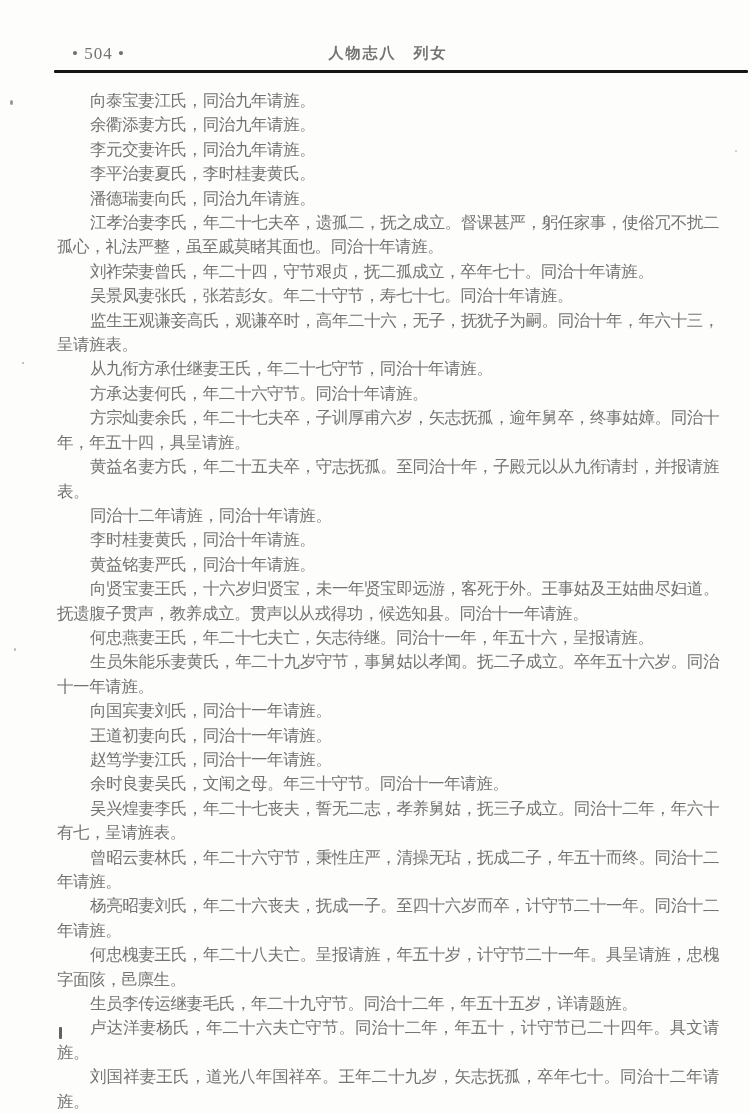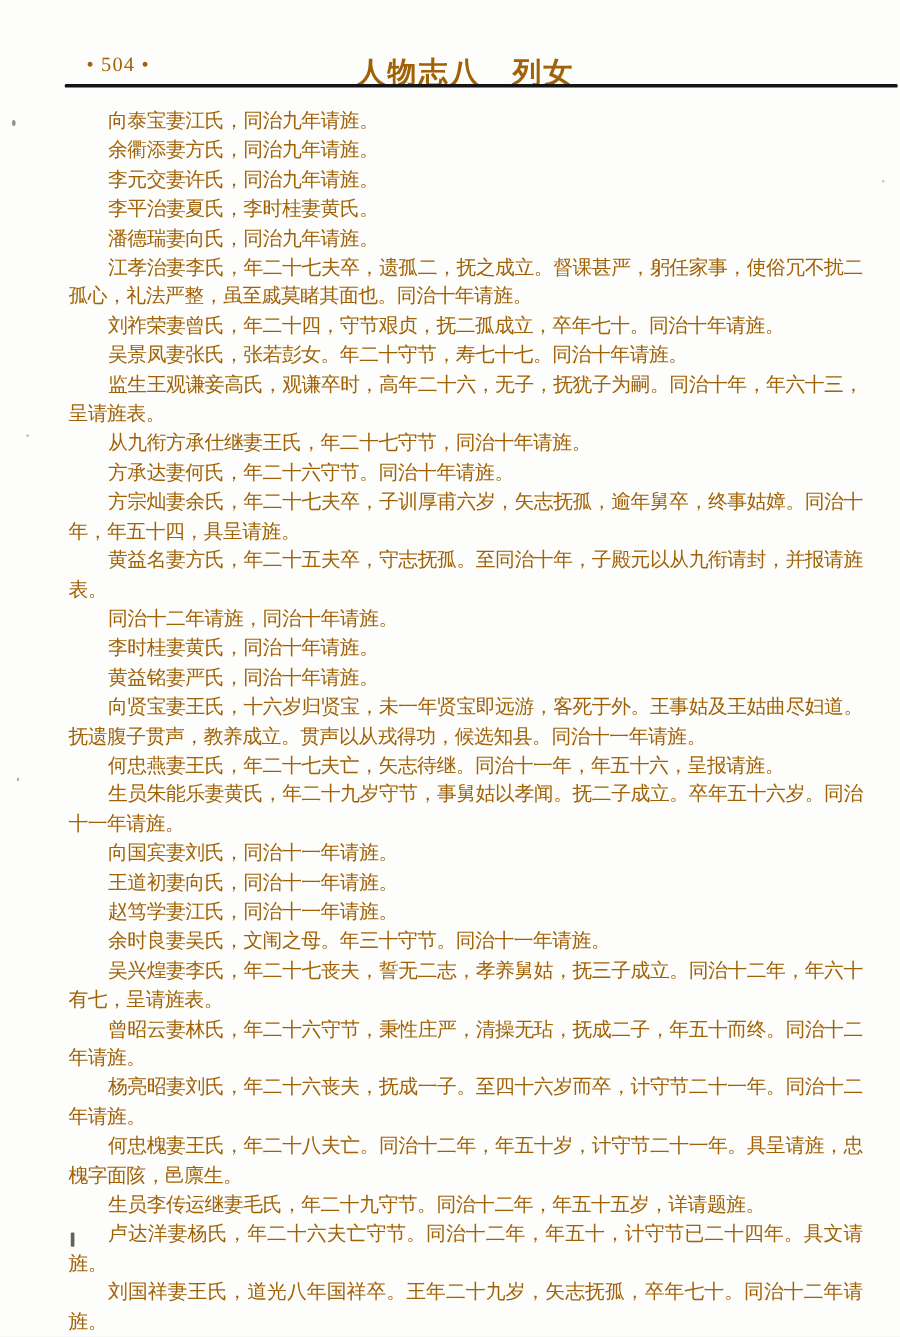--- a/index.html
+++ b/index.html
@@ -7,21 +7,21 @@
     padding: 0;
     background: #e9e9e9;
   }
   .page {
     position: relative;
     width: 750px;
     height: 1114px;
     background: #fdfdfb;
     overflow: hidden;
     font-family: "Liberation Serif", "DejaVu Serif", serif;
-    color: #a16207;
+    color: #737373;
   }
   
   .header {
     position: absolute;
     top: 44px;
     left: 57px;
     width: 662px;
     height: 24px;
   }
   .page-num {
@@ -31,21 +31,21 @@
     font-size: 17px;
     letter-spacing: 1px;
     white-space: nowrap;
   }
   .header-title {
     position: absolute;
     left: 0;
     right: 0;
     top: 0;
     text-align: center;
-    font-size: 24px;
+    font-size: 15px;
     font-weight: bold;
     letter-spacing: 2px;
     white-space: nowrap;
   }
   .header-rule {
     position: absolute;
     top: 70px;
     left: 54px;
     width: 694px;
     height: 3px;
@@ -113,21 +113,21 @@
     <p>向贤宝妻王氏，十六岁归贤宝，未一年贤宝即远游，客死于外。王事姑及王姑曲尽妇道。抚遗腹子贯声，教养成立。贯声以从戎得功，候选知县。同治十一年请旌。</p>
     <p>何忠燕妻王氏，年二十七夫亡，矢志待继。同治十一年，年五十六，呈报请旌。</p>
     <p>生员朱能乐妻黄氏，年二十九岁守节，事舅姑以孝闻。抚二子成立。卒年五十六岁。同治十一年请旌。</p>
     <p>向国宾妻刘氏，同治十一年请旌。</p>
     <p>王道初妻向氏，同治十一年请旌。</p>
     <p>赵笃学妻江氏，同治十一年请旌。</p>
     <p>余时良妻吴氏，文闱之母。年三十守节。同治十一年请旌。</p>
     <p>吴兴煌妻李氏，年二十七丧夫，誓无二志，孝养舅姑，抚三子成立。同治十二年，年六十有七，呈请旌表。</p>
     <p>曾昭云妻林氏，年二十六守节，秉性庄严，清操无玷，抚成二子，年五十而终。同治十二年请旌。</p>
     <p>杨亮昭妻刘氏，年二十六丧夫，抚成一子。至四十六岁而卒，计守节二十一年。同治十二年请旌。</p>
-    <p>何忠槐妻王氏，年二十八夫亡。同治十二年，年五十岁，计守节二十一年。具呈请旌，忠槐字面陔，邑廪生。</p>
+    <p>何忠槐妻王氏，年二十八夫亡。呈报请旌，年五十岁，计守节二十一年。具呈请旌，忠槐字面陔，邑廪生。</p>
     <p>生员李传运继妻毛氏，年二十九守节。同治十二年，年五十五岁，详请题旌。</p>
     <p>卢达洋妻杨氏，年二十六夫亡守节。同治十二年，年五十，计守节已二十四年。具文请旌。</p>
     <p>刘国祥妻王氏，道光八年国祥卒。王年二十九岁，矢志抚孤，卒年七十。同治十二年请旌。</p>
   </div>
 
   <div class="speck s1"></div>
   <div class="speck s2"></div>
   <div class="speck s3"></div>
   <div class="speck s4"></div>
   <div class="speck s5"></div>

